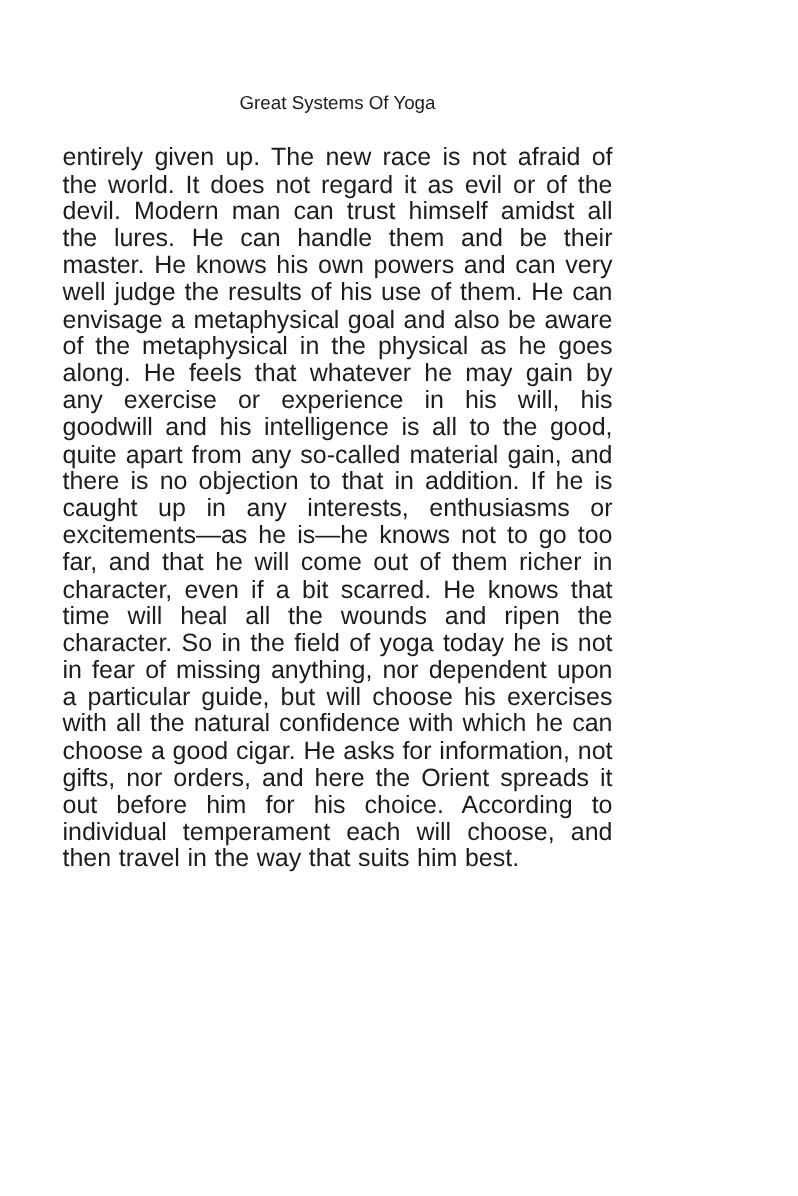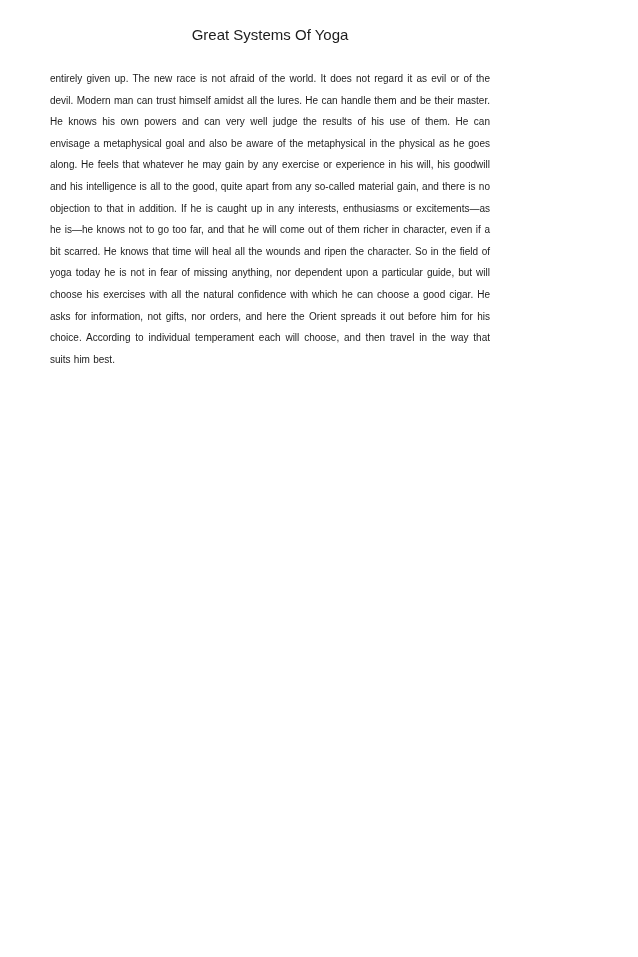--- a/index.html
+++ b/index.html
@@ -6,35 +6,35 @@
     margin: 0;
     padding: 0;
     background: #ffffff;
   }
   .doc-page {
     position: relative;
     width: 540px;
     height: 957px;
     background: #ffffff;
     box-sizing: border-box;
-    padding: 26px 50px 0 50px;
+    padding: 74px 50px 0 50px;
     font-family: "Liberation Sans", sans-serif;
     color: #1c1c1c;
     overflow: hidden;
   }
   .doc-title {
     text-align: center;
     font-size: 15px;
     line-height: 18px;
     margin-bottom: 24px;
     color: #1c1c1c;
   }
   .doc-body {
     margin: 0;
-    font-size: 10px;
+    font-size: 20px;
     line-height: 21.6px;
     text-align: justify;
     text-justify: inter-word;
     color: #1c1c1c;
     word-spacing: 0.5px;
   }
   .doc-footer {
     position: absolute;
     bottom: 52px;
     left: 0;

